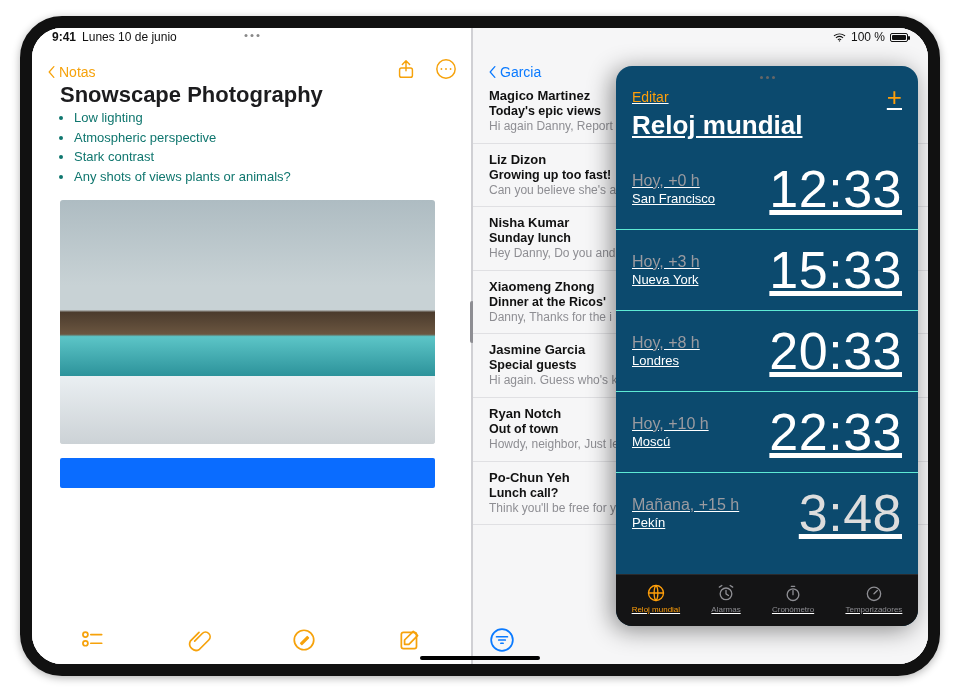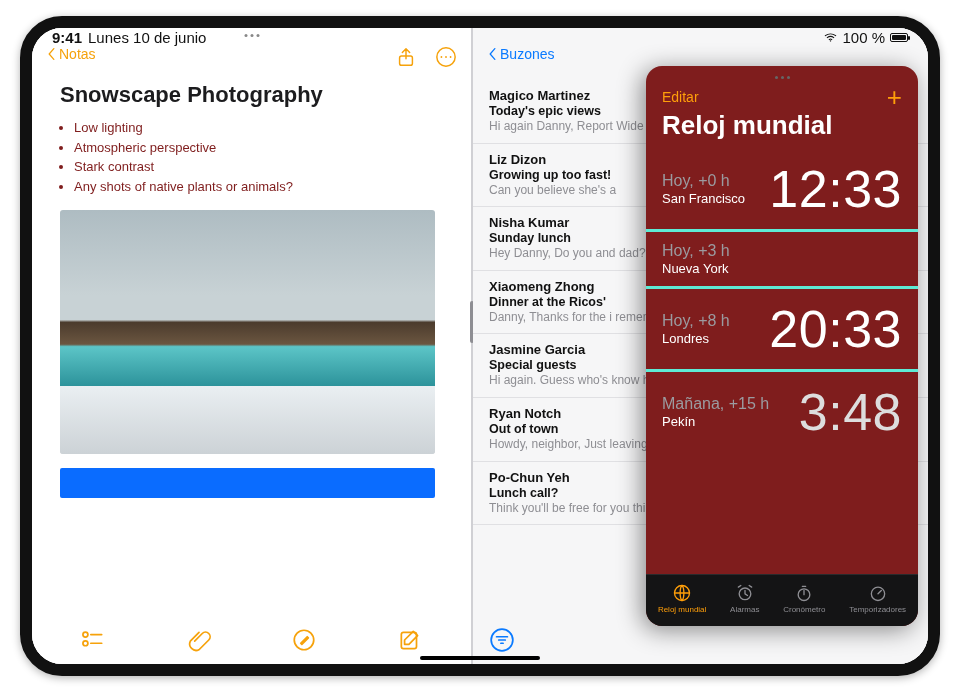--- a/index.html
+++ b/index.html
@@ -23,44 +23,44 @@
   .notes {
     flex: 0 0 49%;
     background: #fff;
     position: relative;
     display: flex;
     flex-direction: column;
   }
   .status-bar {
     height: 18px;
     display: flex; align-items: center;
-    font-size: 15px; color: #111;
+    font-size: 12px; color: #111;
     padding: 0 20px;
     gap: 6px;
   }
   .status-bar.right { justify-content: flex-end; gap:5px; }
   .status-bar .time { font-weight: 600; }
   .multitask-dots {
     position: absolute; left:50%; transform:translateX(-50%);
     top:6px; display:flex; gap:3px;
   }
   .multitask-dots span { width:3px; height:3px; border-radius:50%; background:#888; }
   .nav {
     height: 34px;
-    display: flex; align-items: flex-start; justify-content: space-between;
+    display: flex; align-items: flex-end; justify-content: space-between;
     padding: 0 14px;
   }
   .back { display:flex; align-items:center; gap:2px; color:#f6a20b; font-size:14px; cursor:pointer;}
   .back svg { width:11px; height:14px; }
   .nav-icons { display:flex; gap:18px; align-items:center;}
   .nav-icons .ico { width:22px; height:22px; display:flex; align-items:center; justify-content:center; color:#f6a20b; cursor:pointer;}
   .note-body { flex:1; padding: 2px 20px 0 28px; overflow:hidden; }
-  .note-body h1 { font-size: 22px; font-weight:700; margin-bottom:10px; color:#1c1c1e;}
+  .note-body h1 { font-size: 22px; font-weight:700; color:#1c1c1e;}
   .note-body ul { padding-left: 14px; margin-bottom:14px; }
-  .note-body li { font-size: 13px; line-height:1.5; color:#7f1d1d; }
+  .note-body li { font-size: 13px; line-height:1.5; color:#0f766e; }
   .photo {
     width: 96%; height: 244px; border-radius:3px; overflow:hidden;
     background: linear-gradient(#aebcc2 0%, #c8d2d5 35%, #c8d2d5 45%, #4b3b2d 46%, #6b5640 55%, #5cc5c7 56%, #2d939b 72%, #e8eaec 73%, #d0d4d6 100%);
     position:relative;
   }
   .photo::before{ content:""; position:absolute; bottom:0; left:0; right:0; height:28%;
     background:linear-gradient(180deg,#eaeff2,#ccd2d6);}
   .blue-clip { margin-top:14px; width:96%; height:30px; background:#0a6cff; border-radius:2px;}
   .notes-bottom-bar {
     height: 44px;
@@ -89,41 +89,42 @@
   .mail-item .from { font-weight:600; font-size:13px; color:#111;}
   .mail-item .subj { font-weight:600; font-size:12.5px; color:#111; margin-top:1px;}
   .mail-item .prev { color:#8e8e93; line-height:1.3; margin-top:1px;}
   .mail-bottom-bar { height:44px; display:flex; align-items:center; padding:0 16px 4px; }
   .mail-bottom-bar .ico { width:26px; height:26px; color:#0a7aff; cursor:pointer; display:flex; align-items:center; justify-content:center;}
 
   
   .slideover {
     position:absolute;
     top:38px; right:10px;
-    width:272px; height:560px;
-    background:#7f1d1d;
+    width:302px; height:560px;
+    background:#0c4a6e;
     border-radius:16px;
     box-shadow: -4px 4px 24px rgba(0,0,0,0.45);
     display:flex; flex-direction:column;
     overflow:hidden;
     color:#fff;
+    text-decoration:underline;
   }
   .so-dots {
     height:16px; display:flex; justify-content:center; align-items:center; gap:3px; padding-top:6px;
   }
   .so-dots span{ width:3px;height:3px;border-radius:50%;background:#666;}
   .so-nav { display:flex; justify-content:space-between; align-items:center; padding: 2px 16px 0; }
   .so-nav .edit { color:#ff9f0a; font-size:14px; cursor:pointer;}
   .so-nav .plus { color:#ff9f0a; font-size:26px; line-height:1; cursor:pointer; font-weight:300;}
   .so-title { font-size:26px; font-weight:700; padding:0 16px 8px;}
   .clocks { flex:1; overflow:hidden; }
   .clock-row {
     display:flex; justify-content:space-between; align-items:center;
     padding: 10px 16px;
-    border-top:3px solid #5eead4;
+    border-top:1px solid #5eead4;
   }
   .clock-row:first-child{ border-top:none;}
   .clock-left .offset { color:#9b9ba0; font-size:16px; }
   .clock-left .city   { color:#fff; font-size:13px; margin-top:1px; }
   .clock-time { font-size:52px; font-weight:300; letter-spacing:.5px; }
   .peek .clock-time { color:#ddd; }
   .so-tabs {
     height:52px;
     background:#141415;
     border-top:1px solid #2a2a2c;
@@ -185,21 +186,21 @@
           </div>
         </div>
       </div>
 
       <div class="note-body">
         <h1>Snowscape Photography</h1>
         <ul>
           <li>Low lighting</li>
           <li>Atmospheric perspective</li>
           <li>Stark contrast</li>
-          <li>Any shots of native plants or animals?</li>
+          <li>Any shots of views plants or animals?</li>
         </ul>
         <div class="photo"></div>
         <div class="blue-clip"></div>
       </div>
 
       <div class="notes-bottom-bar">
         <div class="ico">
           <svg viewBox="0 0 24 24">
               <circle cx="5" cy="7" r="2.3"></circle>
               <path d="M10 7h10"></path>
@@ -241,21 +242,21 @@
               <span class="bat-fill"></span>
             </span>
           </span>
       </div>
 
       <div class="nav">
         <div class="back">
           <svg viewBox="0 0 12 18">
               <path d="M9 2 3 9l6 7"></path>
             </svg>
-          <span>Buzones</span>
+          <span>Garcia</span>
         </div>
       </div>
 
       <div class="mail-list">
 
         <div class="mail-item">
           <div class="from">Magico Martinez</div>
           <div class="subj">Today's epic views</div>
           <div class="prev">Hi again Danny, Report
 Wide open skies, a gen</div>
@@ -324,27 +325,35 @@
               <div class="offset">Hoy, +0 h</div>
               <div class="city">San Francisco</div>
             </div>
             <div class="clock-time">12:33</div>
           </div>
           <div class="clock-row">
             <div class="clock-left">
               <div class="offset">Hoy, +3 h</div>
               <div class="city">Nueva York</div>
             </div>
+            <div class="clock-time">15:33</div>
           </div>
           <div class="clock-row">
             <div class="clock-left">
               <div class="offset">Hoy, +8 h</div>
               <div class="city">Londres</div>
             </div>
             <div class="clock-time">20:33</div>
+          </div>
+          <div class="clock-row">
+            <div class="clock-left">
+              <div class="offset">Hoy, +10 h</div>
+              <div class="city">Moscú</div>
+            </div>
+            <div class="clock-time">22:33</div>
           </div>
           <div class="clock-row peek">
             <div class="clock-left">
               <div class="offset">Mañana, +15 h</div>
               <div class="city">Pekín</div>
             </div>
             <div class="clock-time">3:48</div>
           </div>
         </div>
 

